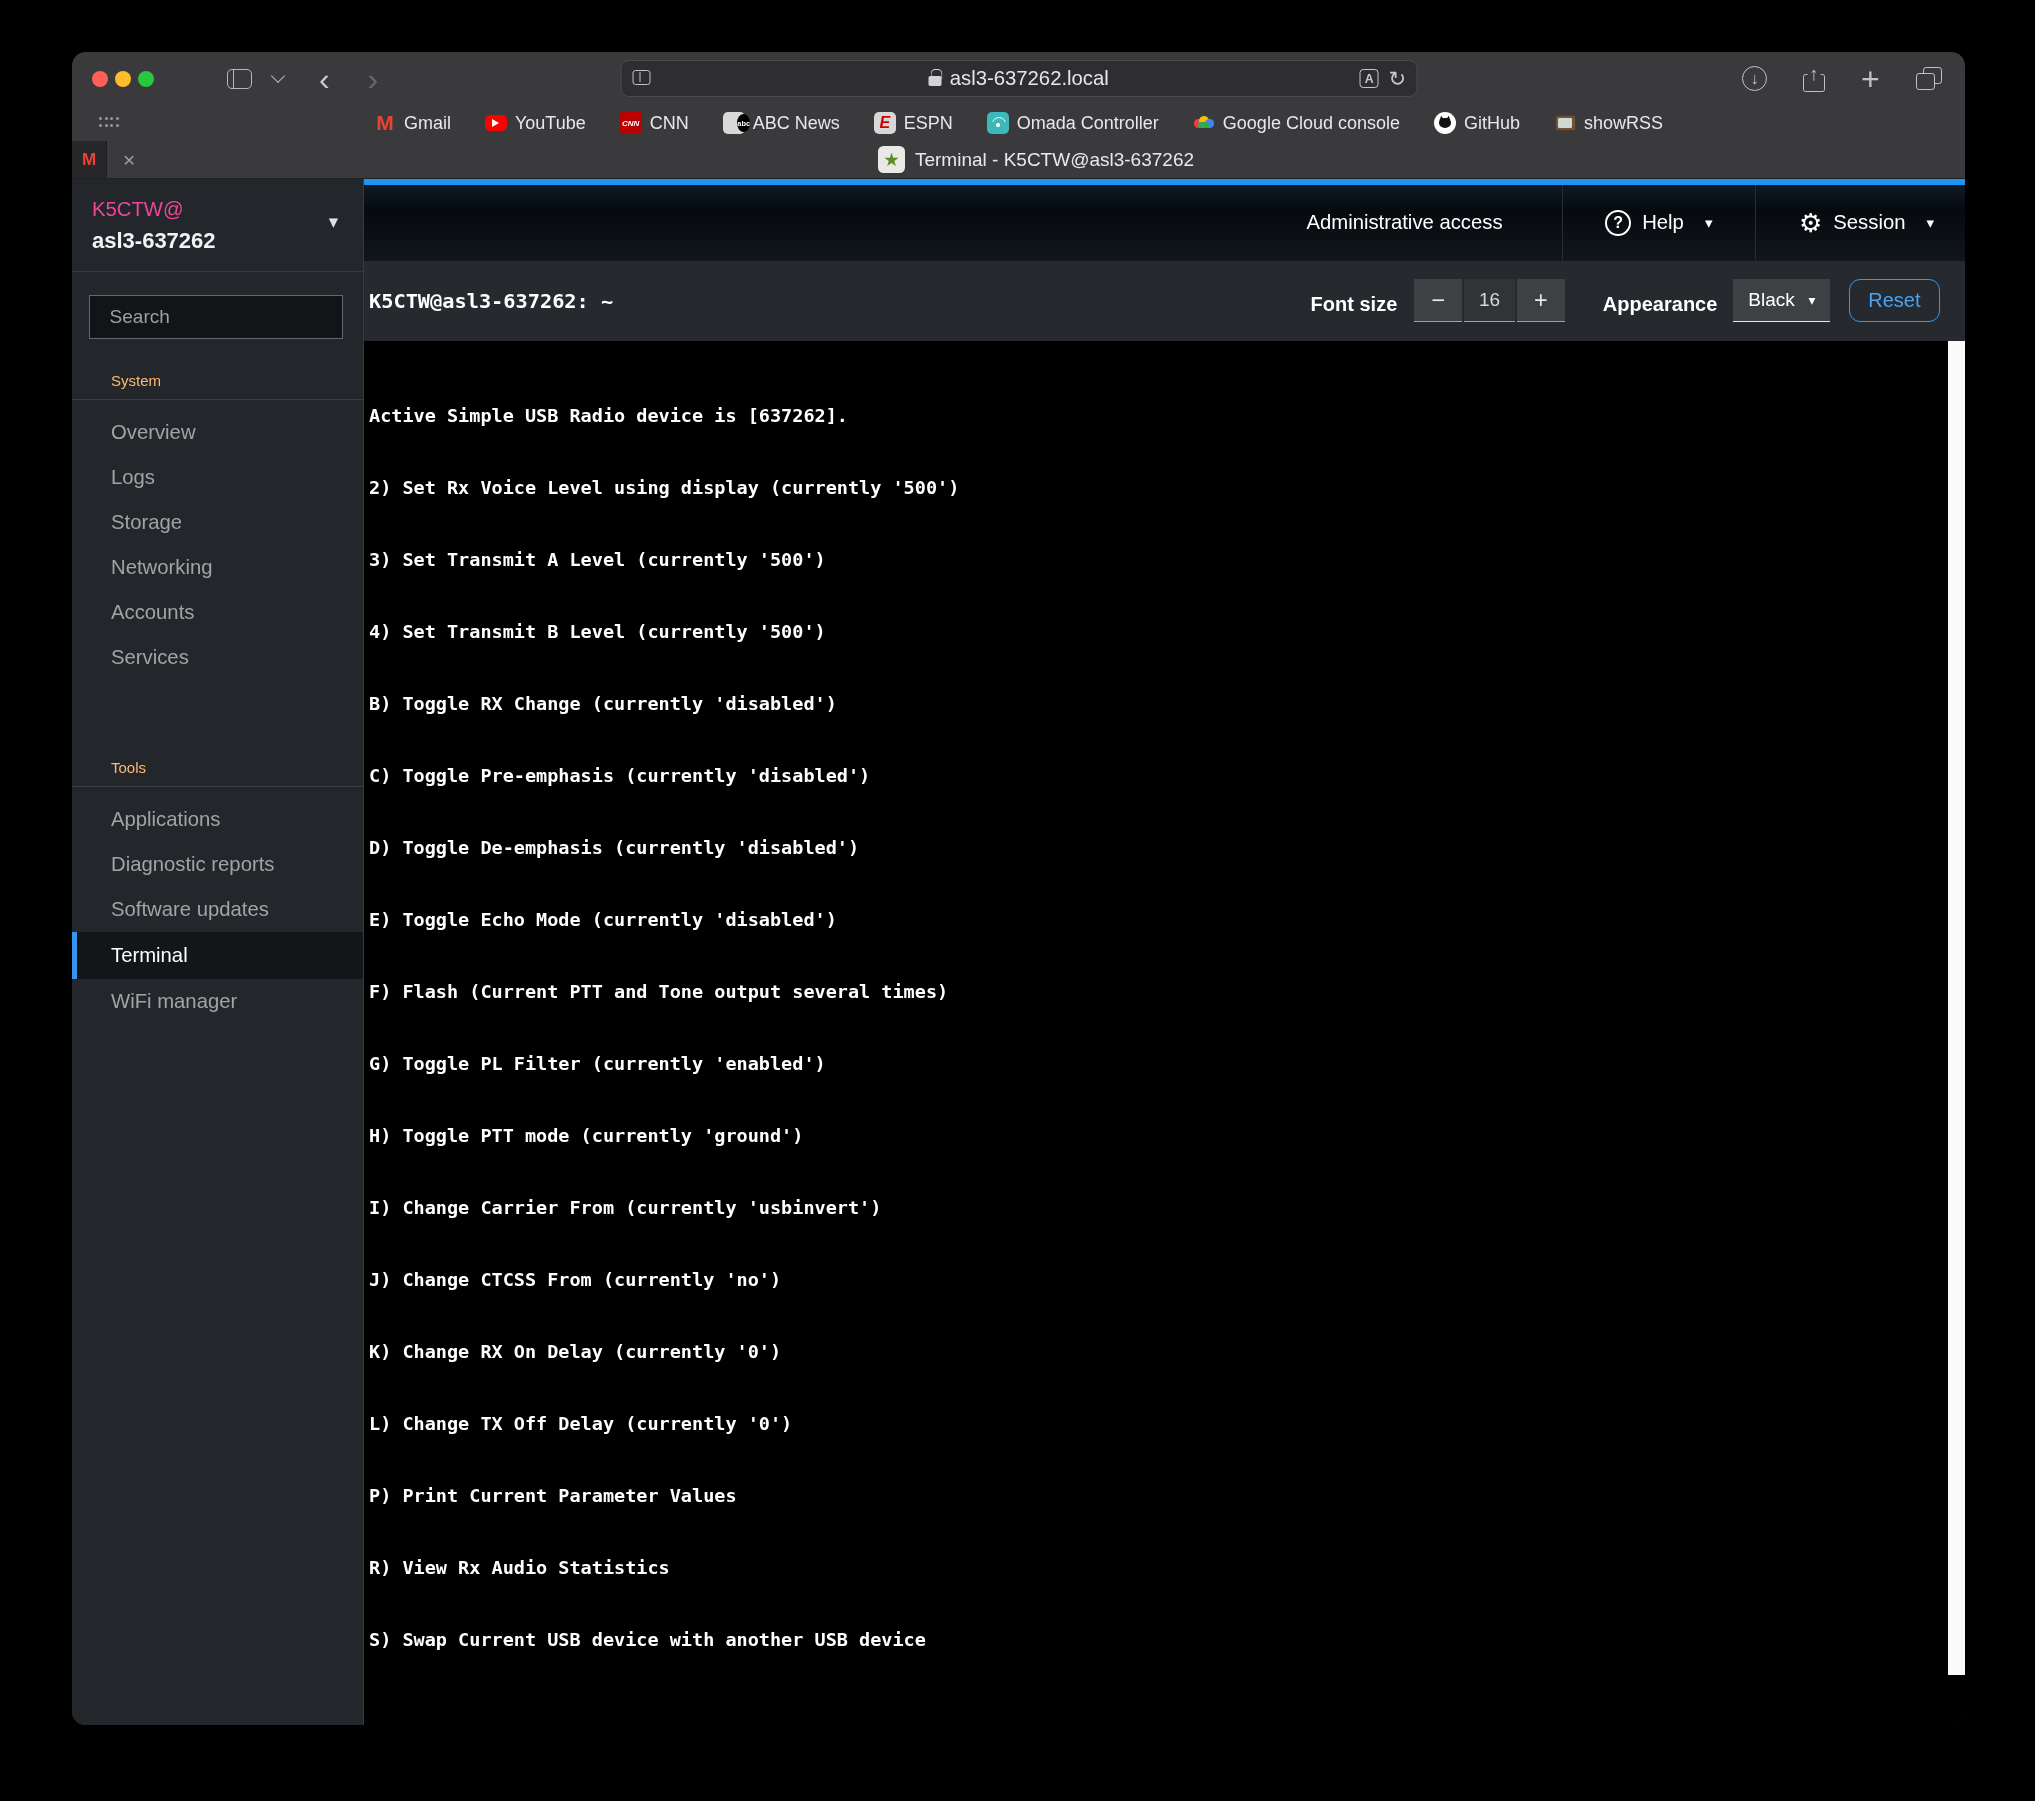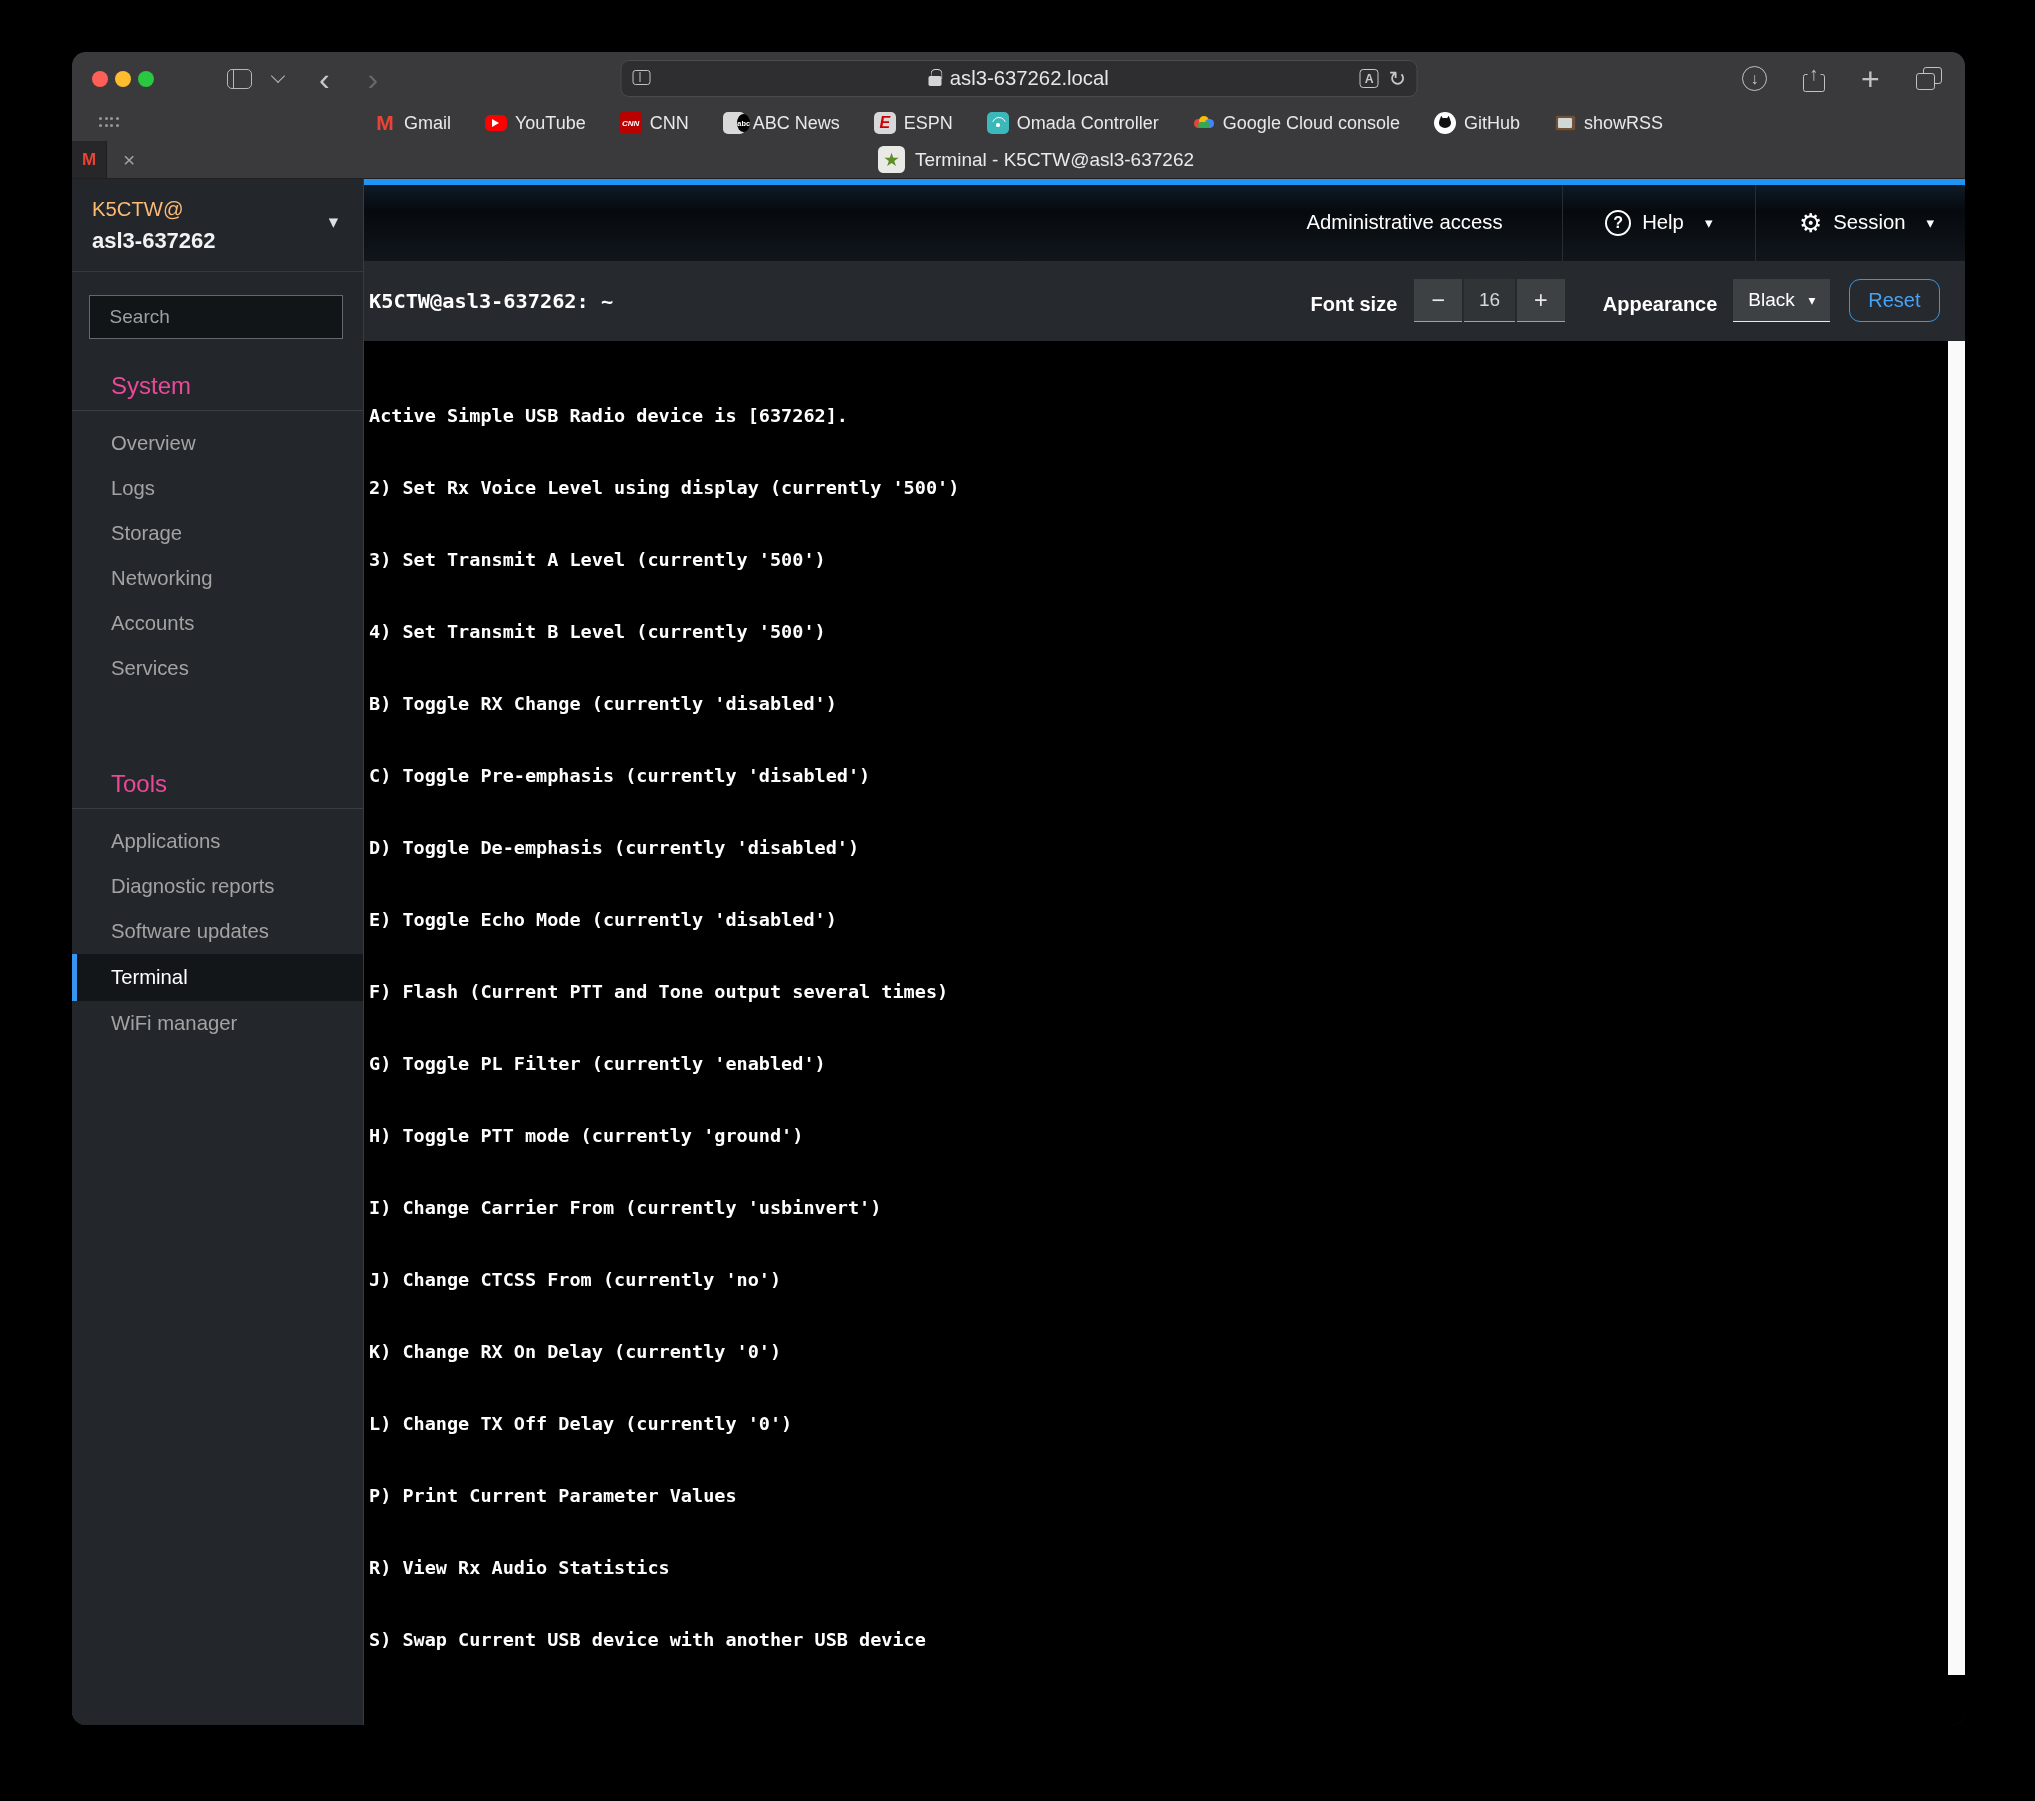--- a/index.html
+++ b/index.html
@@ -100,31 +100,31 @@
   .favicon { width:27px; height:27px; border-radius:5.5px; background:#e9e9e6;
              display:flex; align-items:center; justify-content:center;
              font-size:18.5px; color:#5d8c28; }
 
   
   .main { flex:1; display:flex; min-height:0; }
 
   .sidebar { width:292px; flex:none; background:#23272b; border-right:0.6px solid #383b3f;
              display:flex; flex-direction:column; }
   .side-hdr { position:relative; padding:18.5px 25px 17px 20px; border-bottom:0.6px solid #36393d; }
-  .side-hdr .h1 { font-size:20.3px; color:#fdba74; margin-bottom:7.4px; }
+  .side-hdr .h1 { font-size:20.3px; color:#ec4899; margin-bottom:7.4px; }
   .side-hdr .h2 { font-size:22px; font-weight:700; color:#f2f3f4; }
   .side-hdr .caret { position:absolute; right:25px; top:32px; font-size:18.5px; color:#dfe1e3; }
   .search-row { margin:23.4px 20px 0 17px; height:44px; border:0.6px solid #64676c; background:#121518;
                 display:flex; align-items:center; padding:0 11px; gap:8.6px; }
   .search-row input { flex:1; background:transparent; border:none; outline:none;
                 font-size:19px; color:#cfd1d3; font-family:"Liberation Sans",sans-serif; }
   .search-row input::placeholder { color:#9ba0a5; }
   .nav { margin-top:33px; flex:1; overflow:hidden; }
   .nav-section + .nav-section { margin-top:79px; }
-  .nav-label { padding:0 0 10px 39px; font-size:24px; color:#ec4899; }
+  .nav-label { padding:0 0 10px 39px; font-size:15px; color:#fdba74; }
   .nav-hr { border:none; border-top:0.6px solid #3a3d41; margin:0 0 10px 0; }
   .nav-item { height:45px; display:flex; align-items:center; padding-left:39px;
               font-size:20.3px; color:#a3a3a3; }
   .nav-item.active { height:47px; background:#131619; border-left:5.5px solid #3794f0;
               padding-left:34px; color:#fff; }
 
   .content { flex:1; min-width:0; display:flex; flex-direction:column; background:#000; }
   .accent { height:5.5px; flex:none; background:#2094f3; }
   .masthead { height:76px; flex:none; display:flex; align-items:center; justify-content:flex-end;
               color:#fff; font-size:20.3px;

